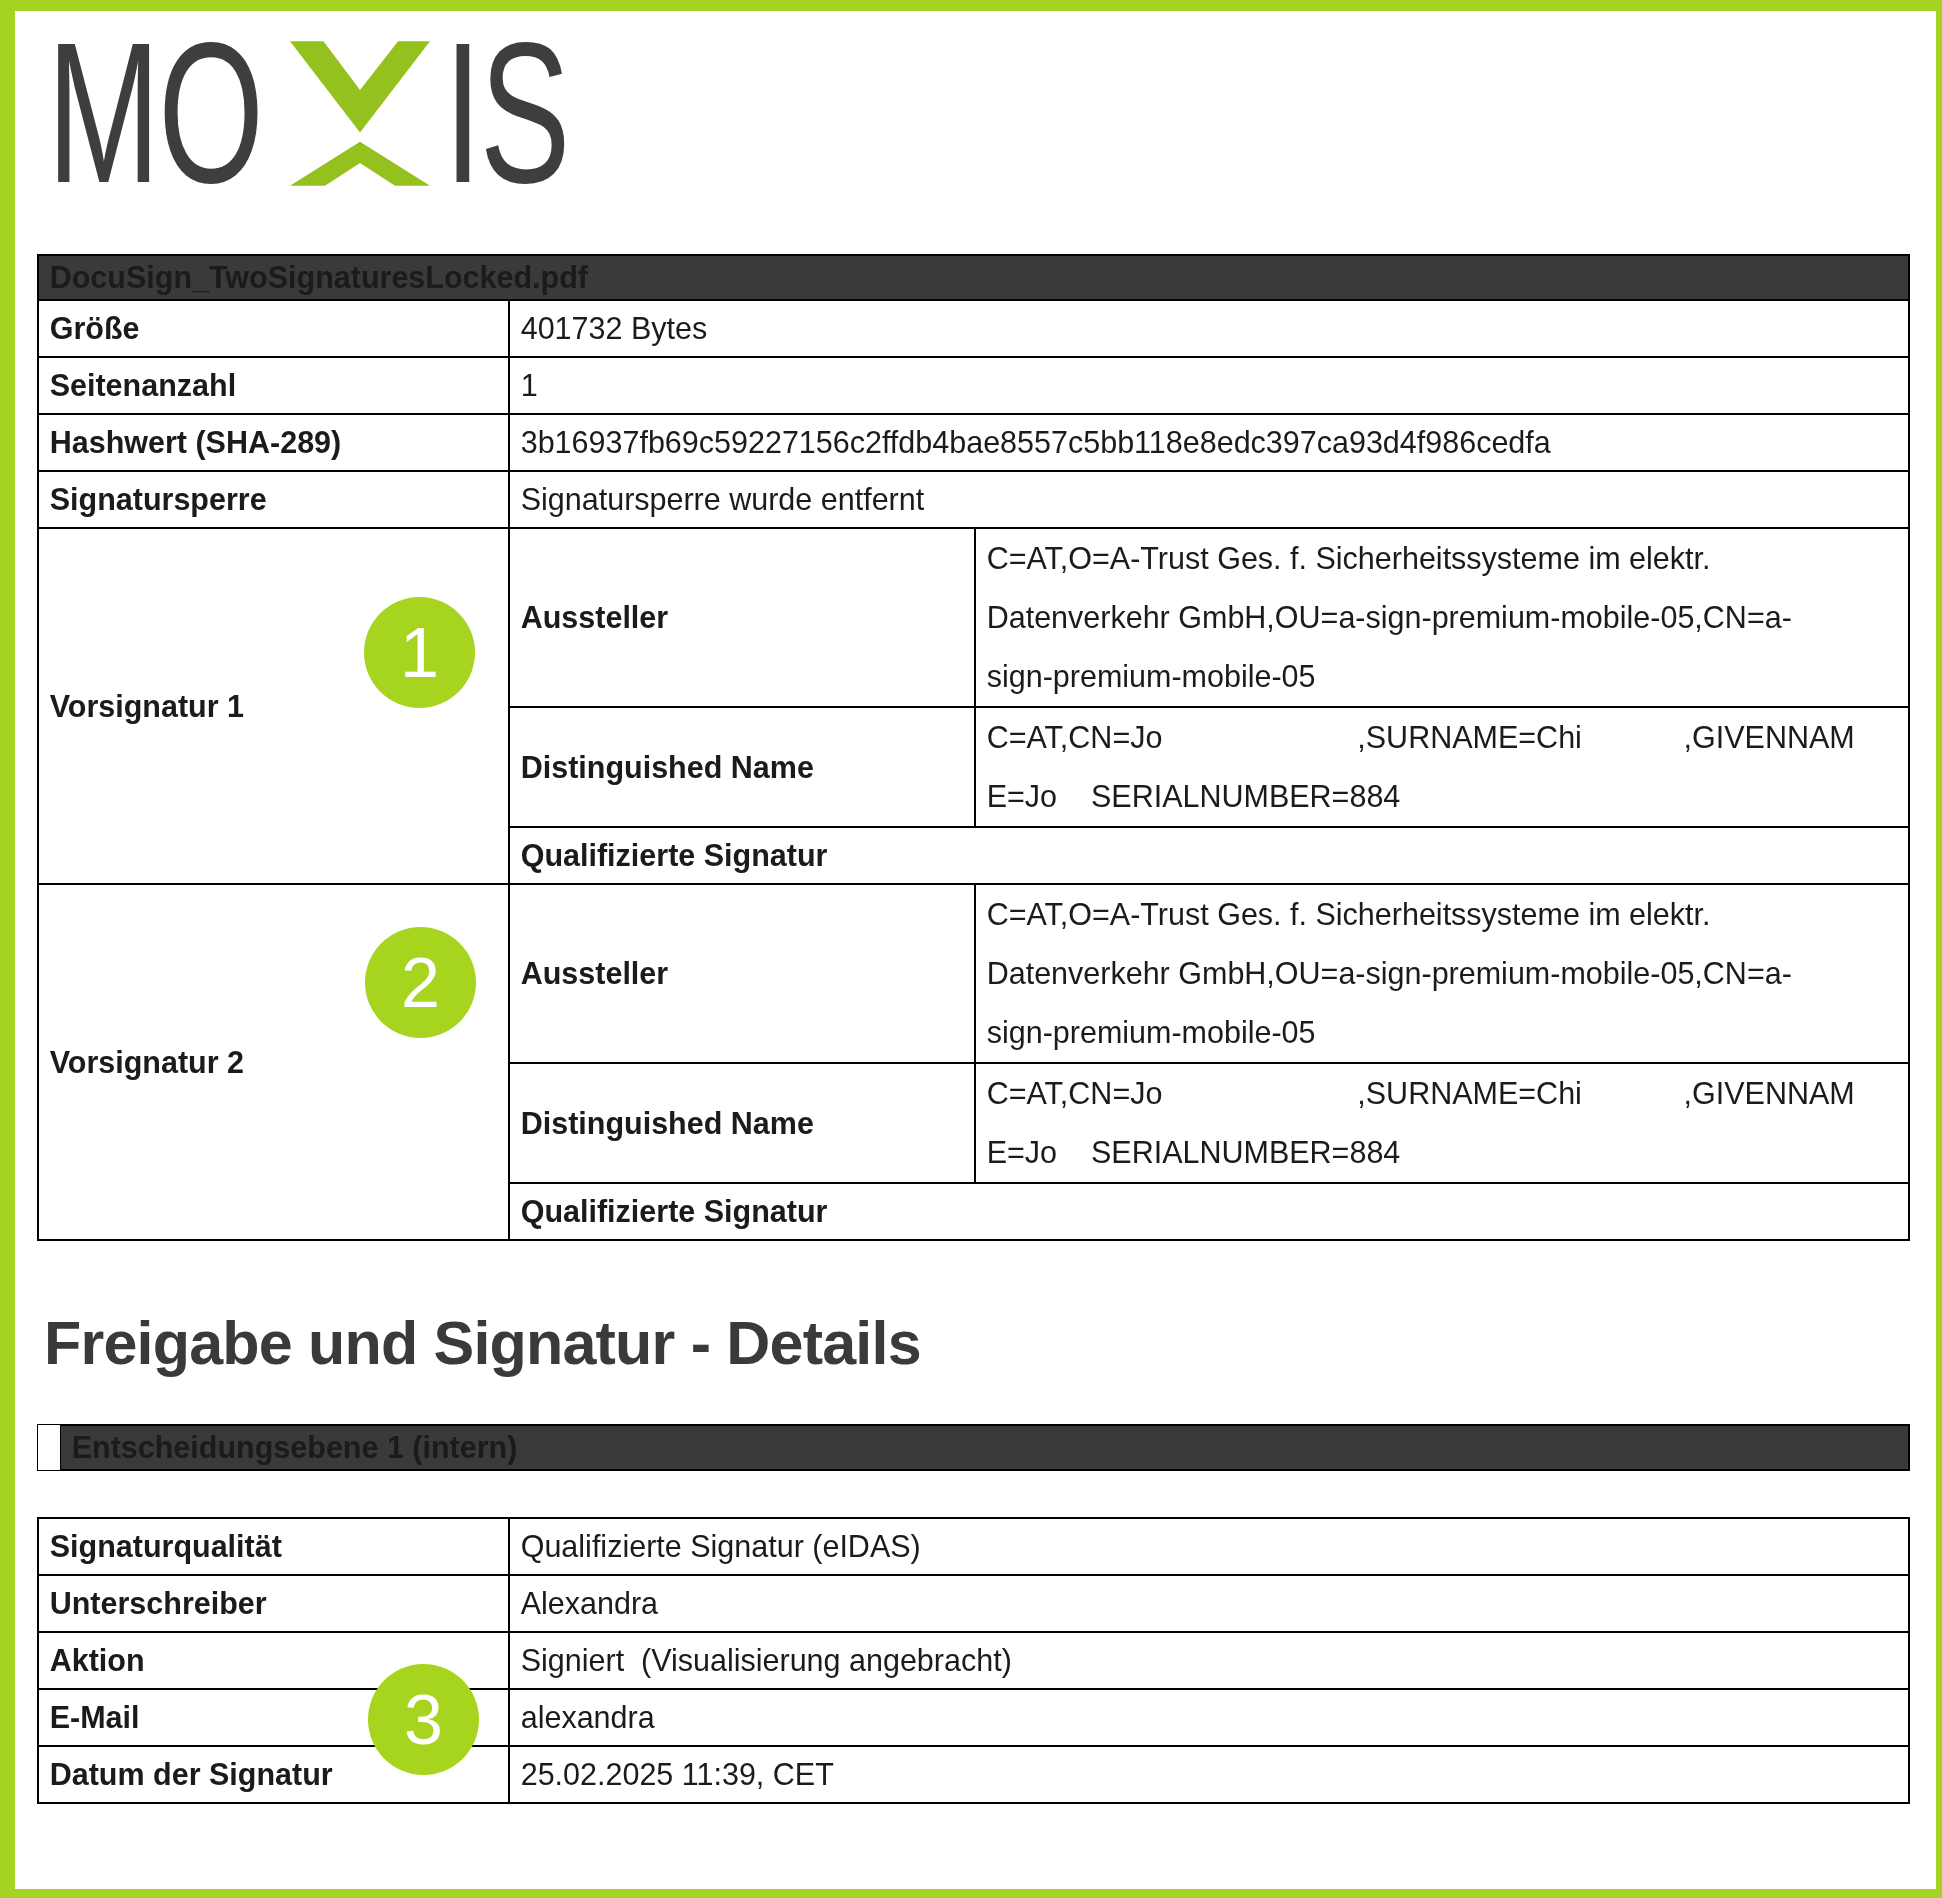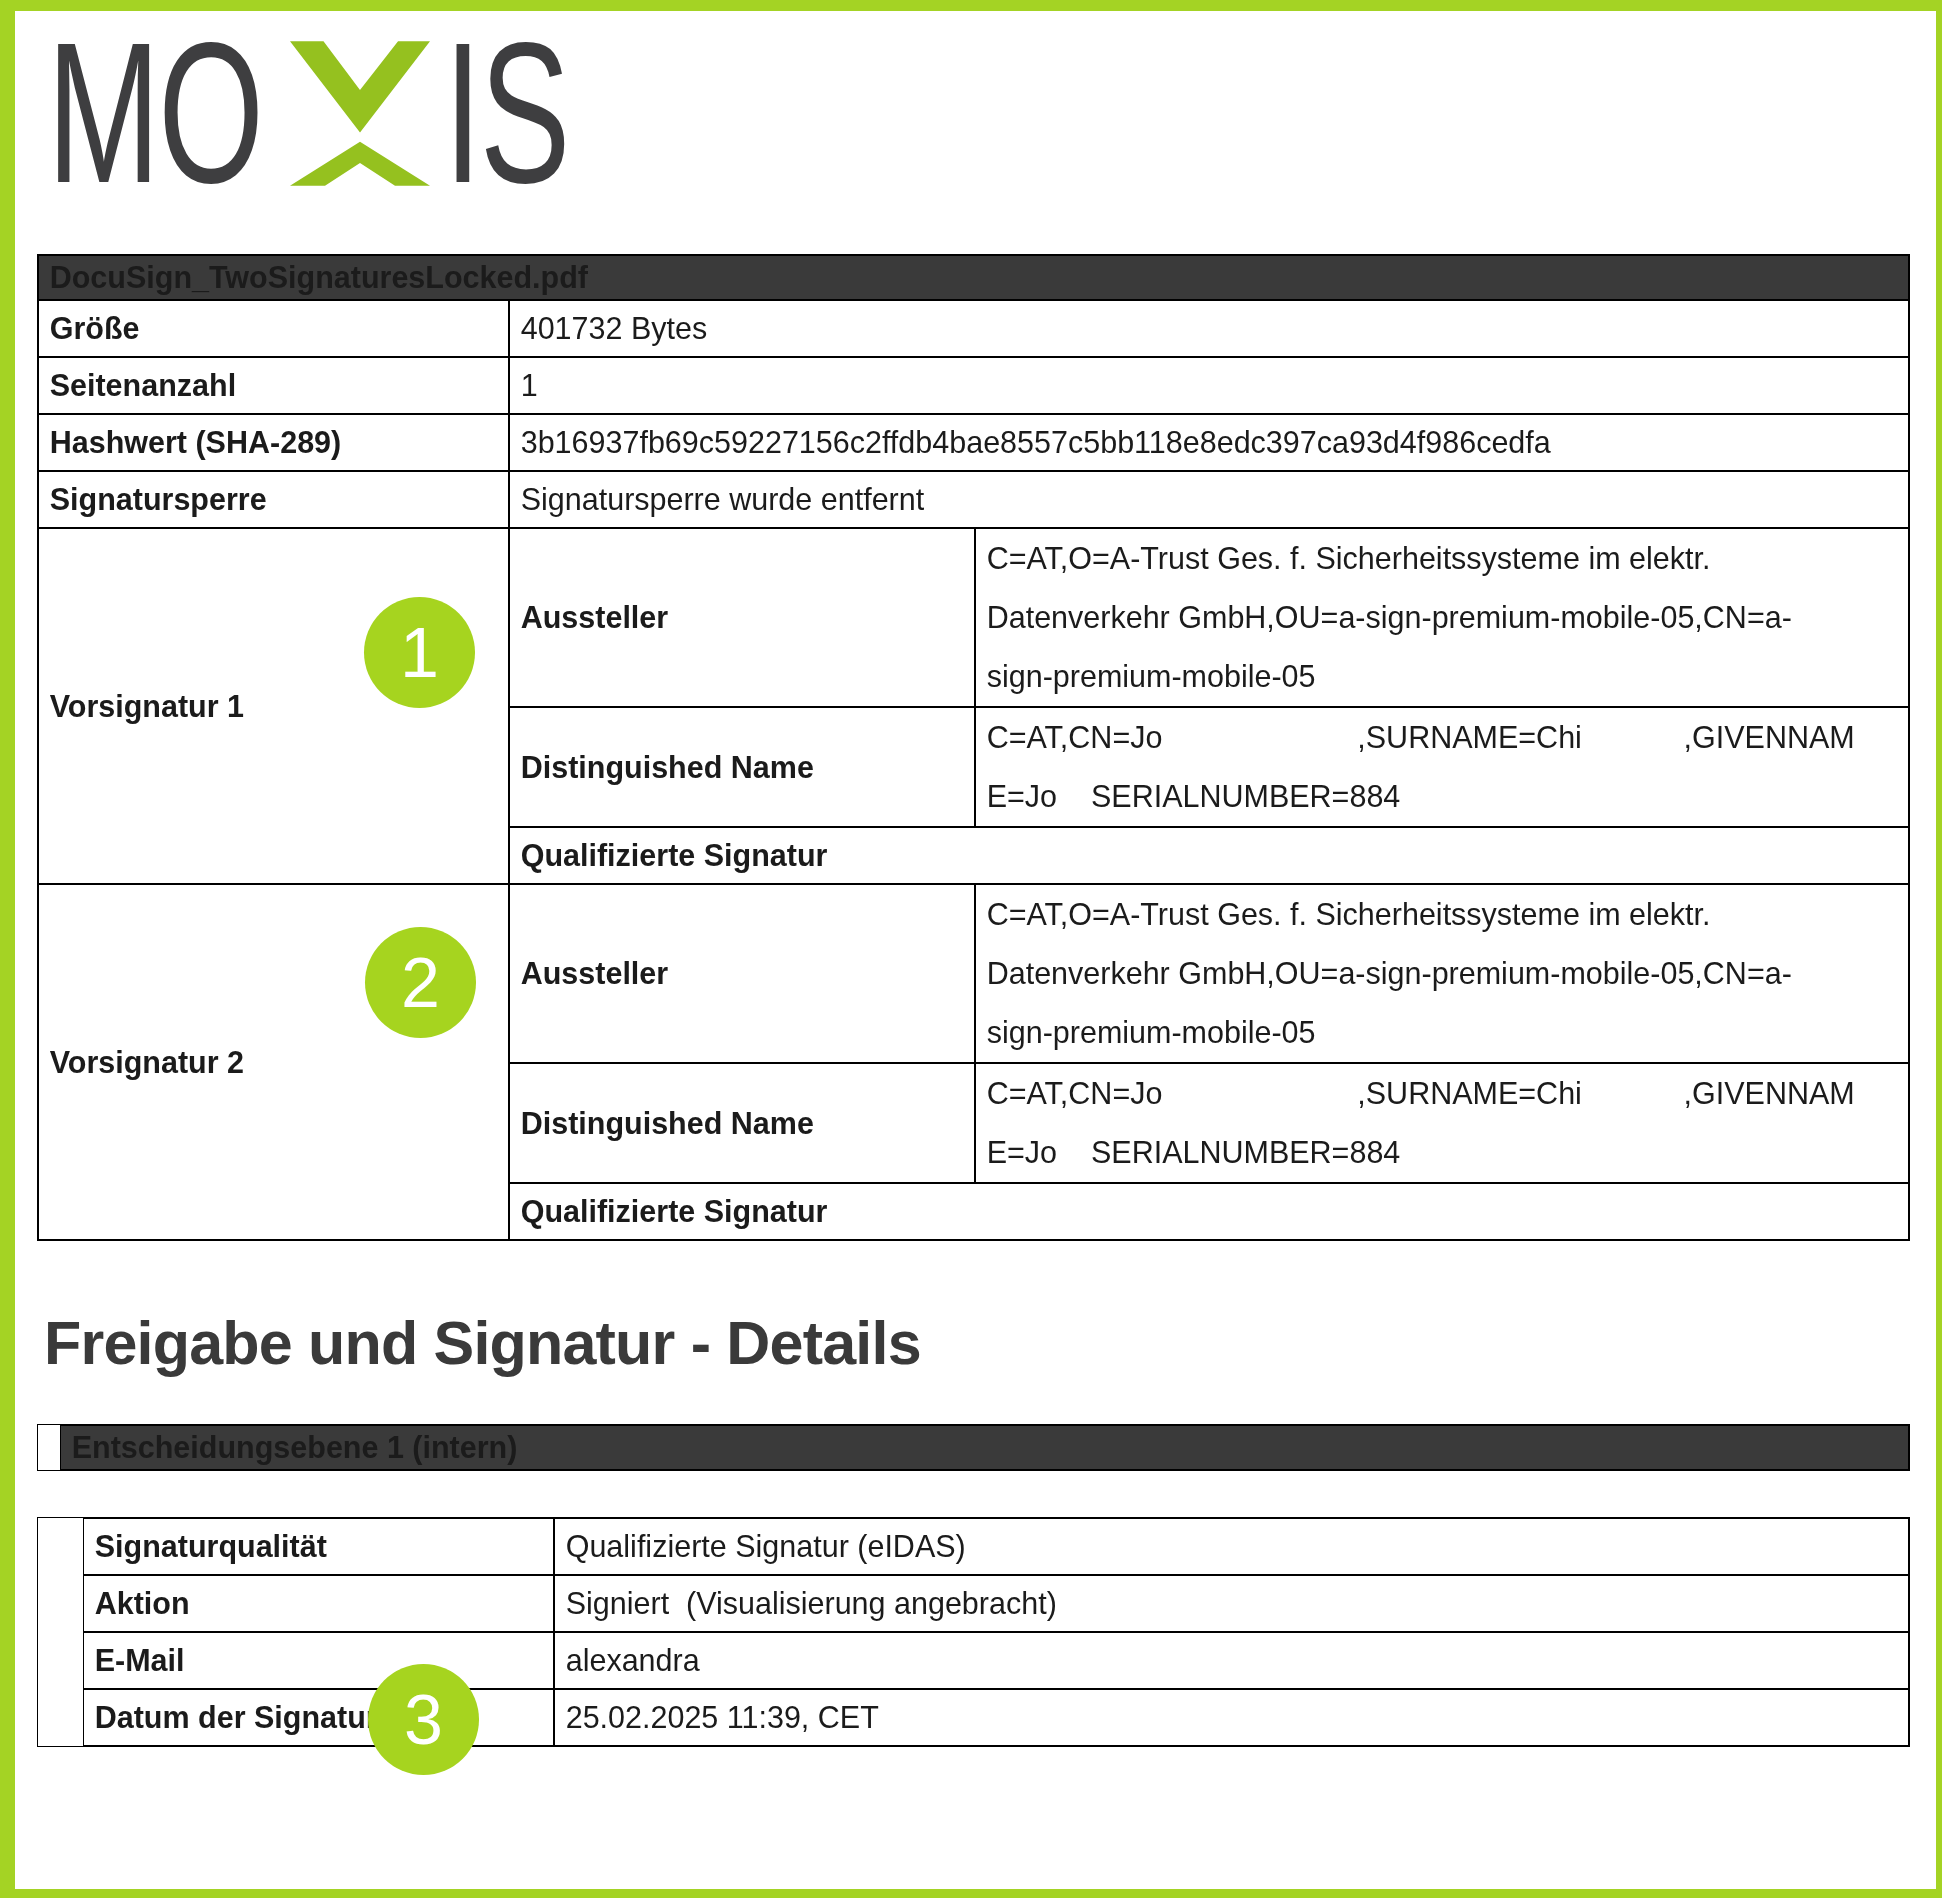--- a/index.html
+++ b/index.html
@@ -123,29 +123,33 @@
     <div class="h1 second">Freigabe und Signatur - Details</div>
 
     <table class="grid" style="margin-top:50px;padding-left:22px;">
       <tbody>
           <tr>
         <td class="bar">Entscheidungsebene 1 (intern)</td>
       </tr>
     </tbody>
       </table>
 
-    <table class="grid" style="margin-top:46px;padding-left:45px;">
+    <table class="grid" style="margin-top:46px;">
       <colgroup>
           <col style="width:471px;">
           <col>
         </colgroup>
       <tbody>
           <tr>
         <td class="label">Signaturqualität</td>
         <td class="value">Qualifizierte Signatur (eIDAS)</td>
+      </tr>
+      <tr>
+        <td class="label">Unterschreiber</td>
+        <td class="value">Alexandra</td>
       </tr>
       <tr>
         <td class="label">Aktion</td>
         <td class="value">Signiert  (Visualisierung angebracht)</td>
       </tr>
       <tr>
         <td class="label">E-Mail</td>
         <td class="value">alexandra</td>
       </tr>
       <tr>

